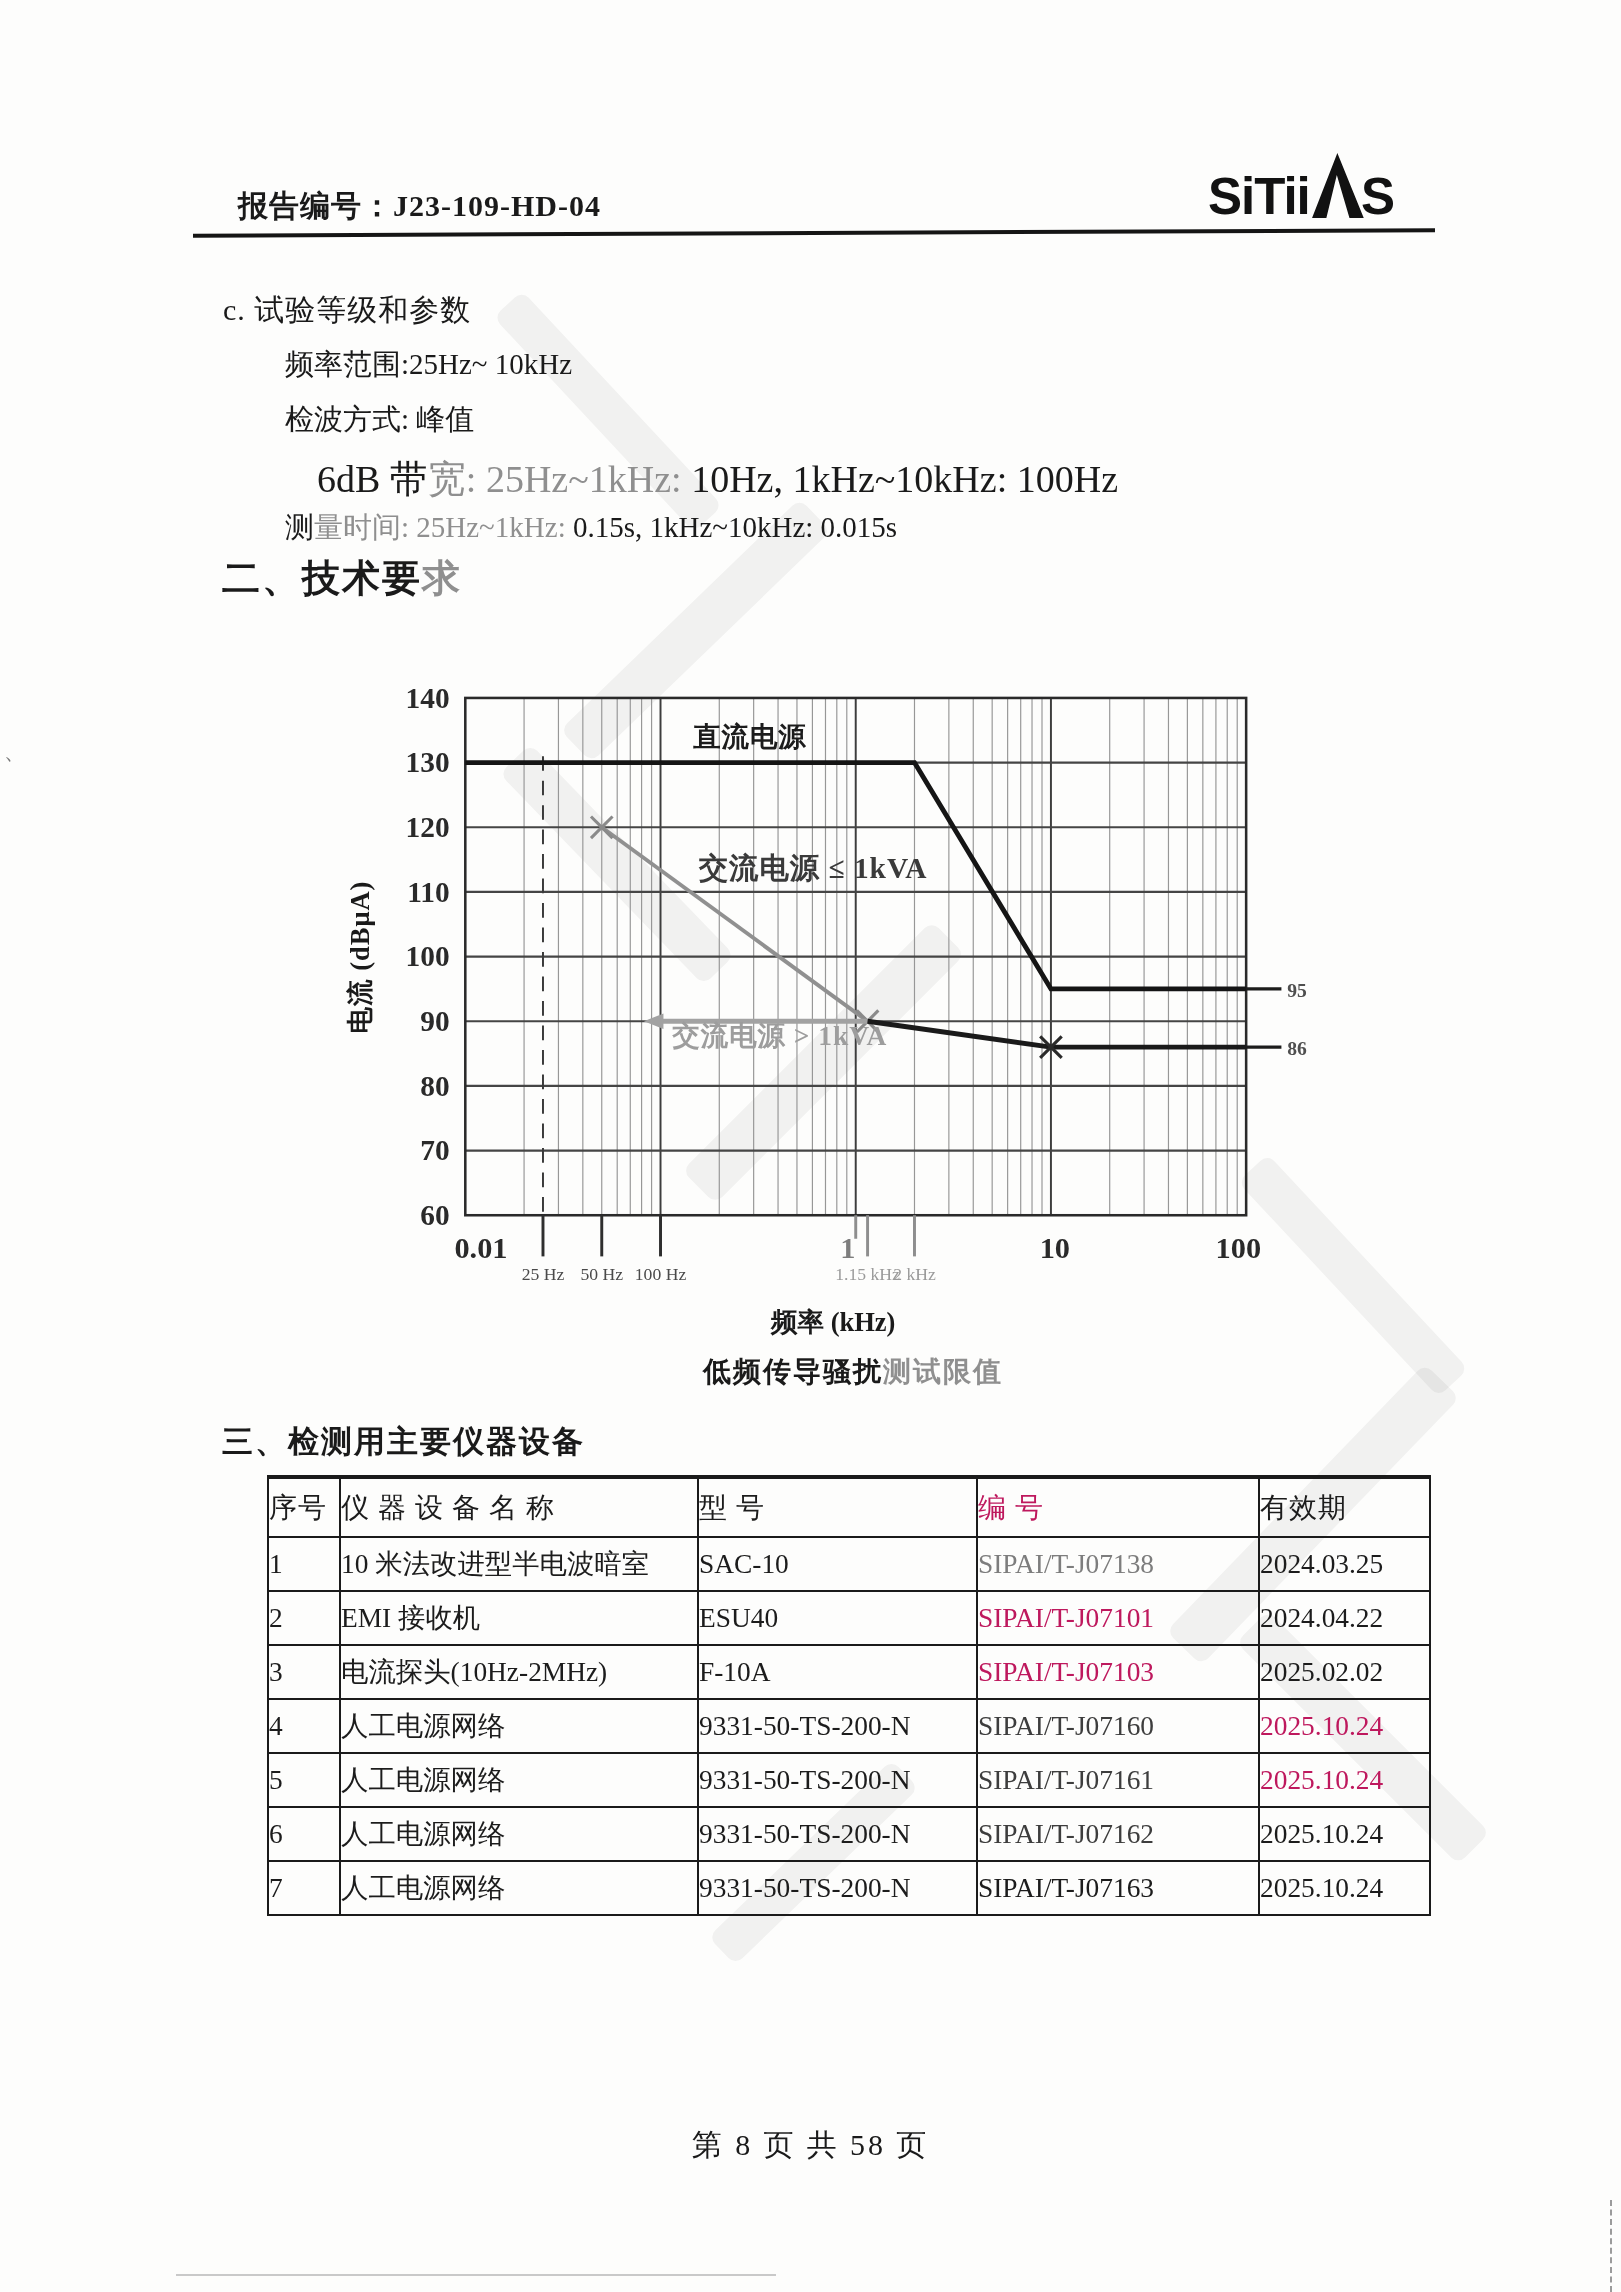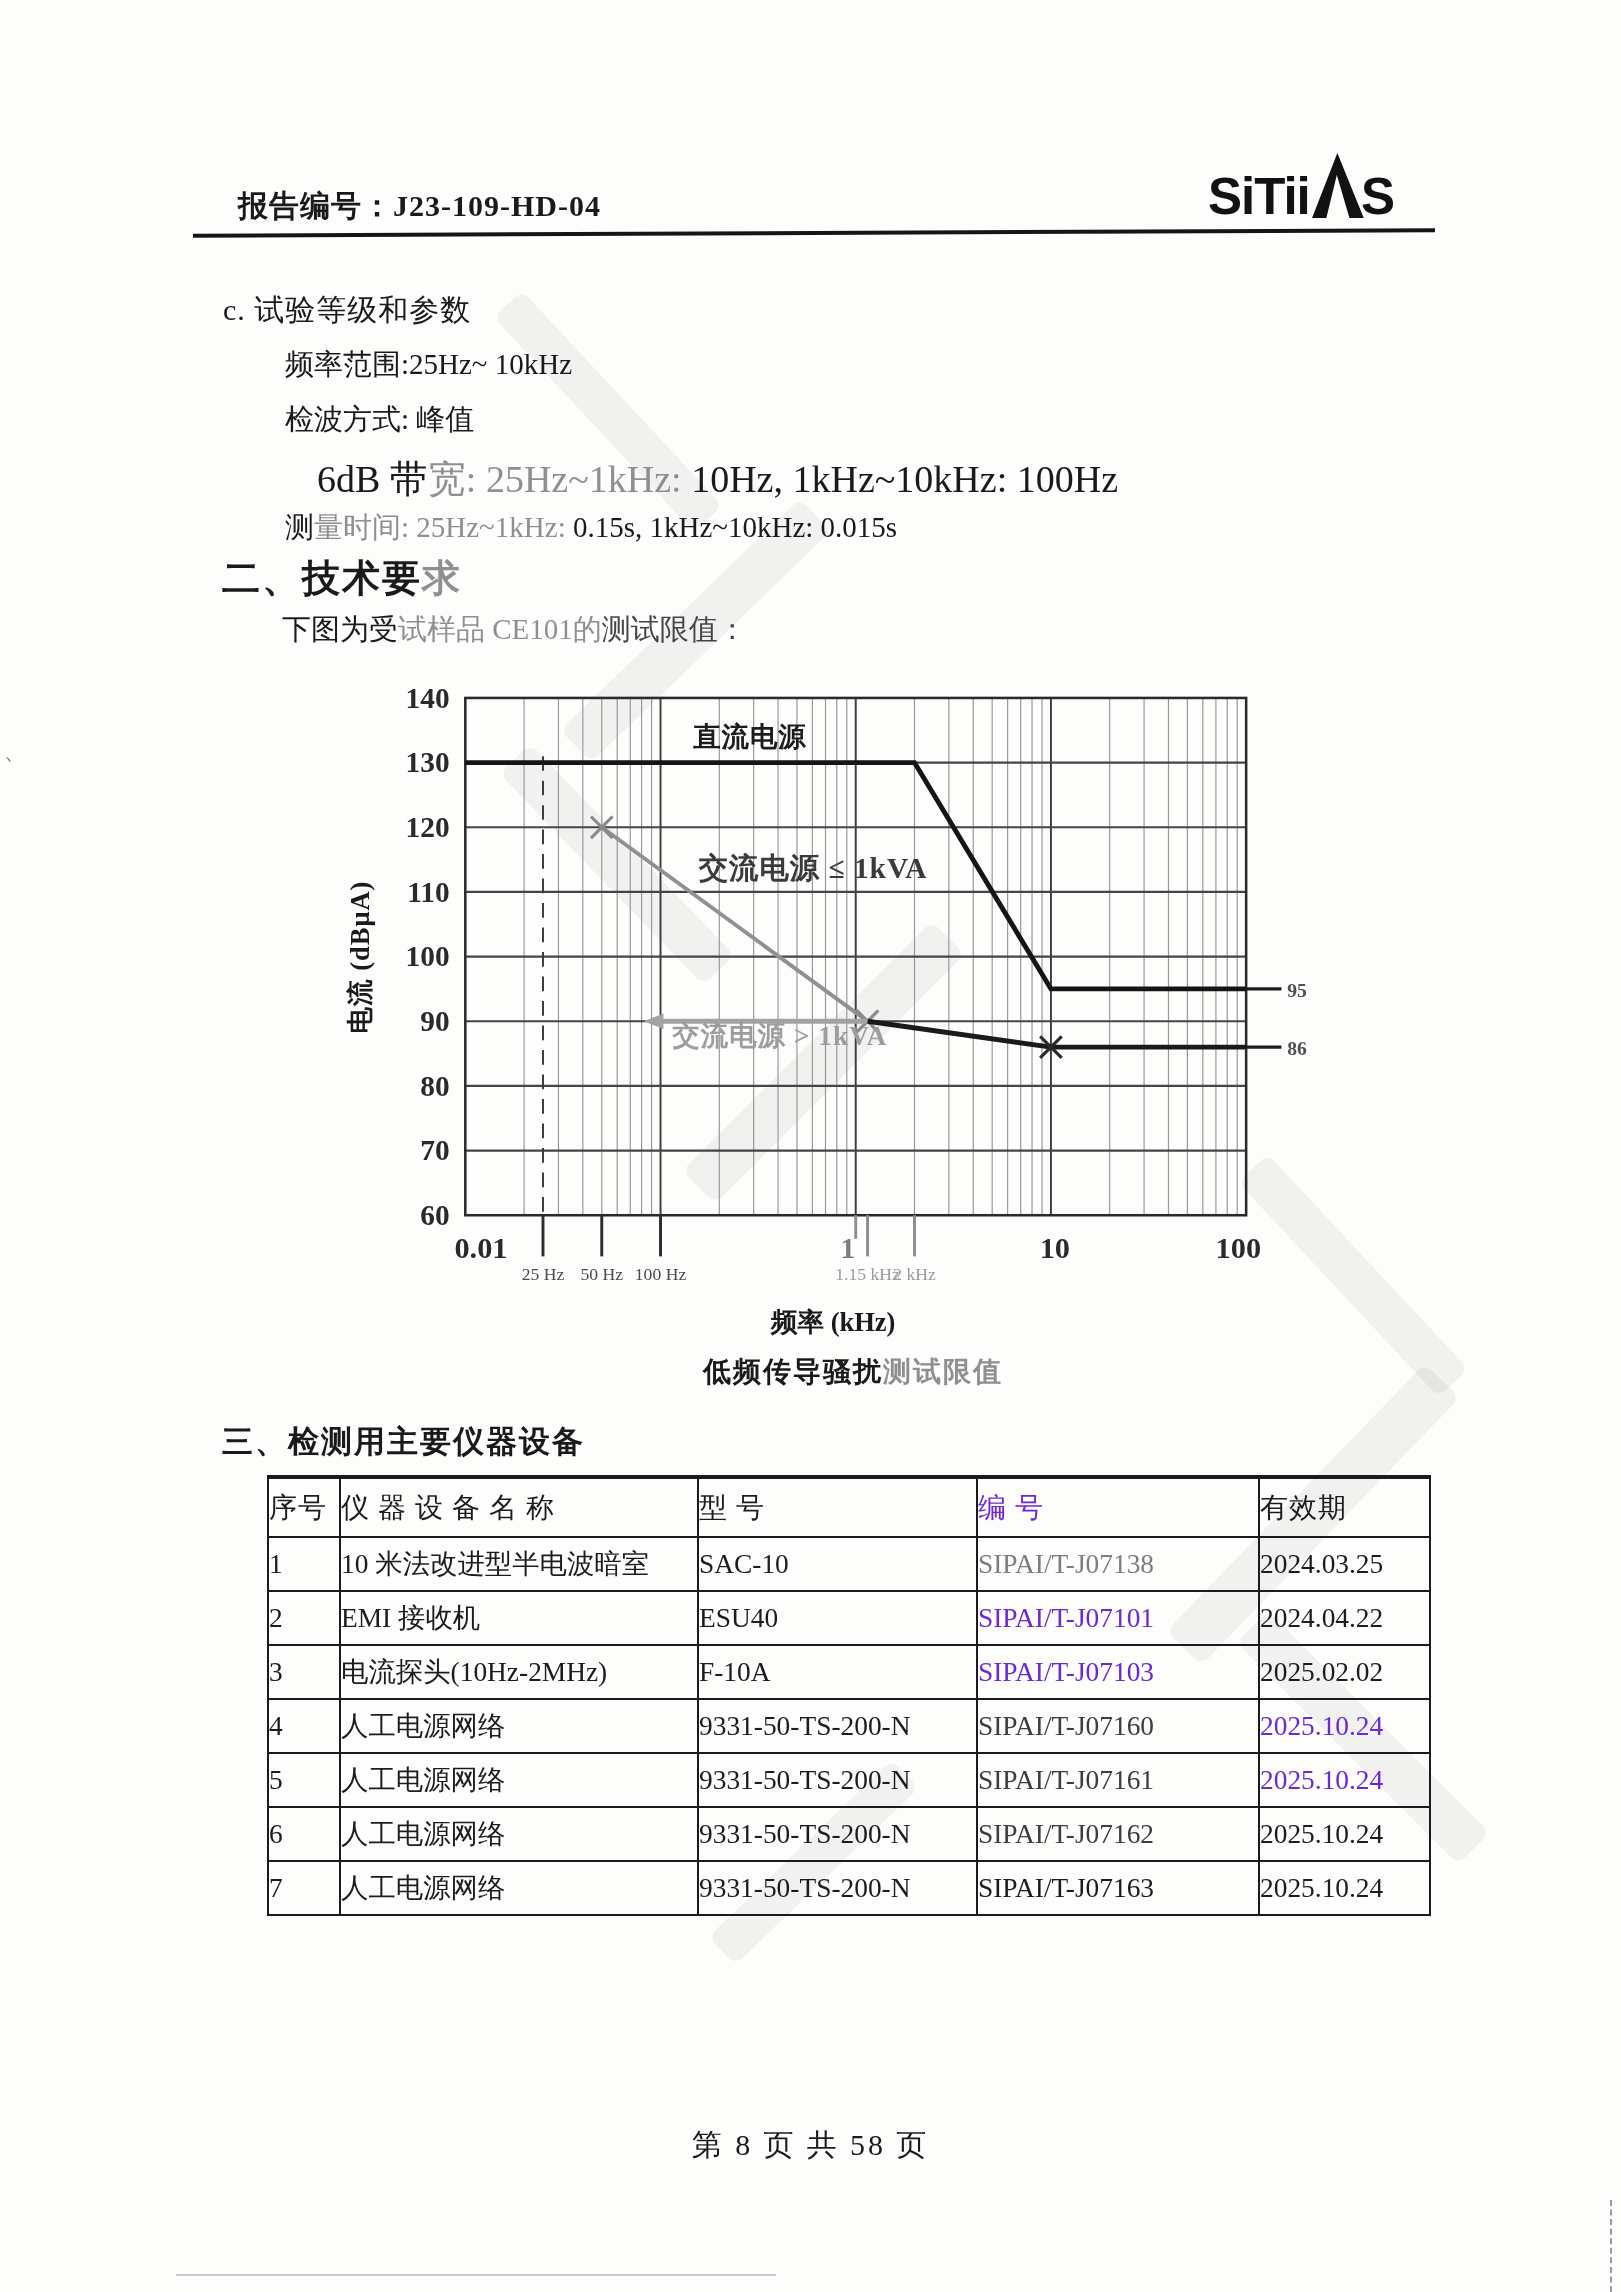--- a/index.html
+++ b/index.html
@@ -34,21 +34,21 @@
   .caption{left:549px;top:1353px;width:608px;text-align:center;font-size:28px;font-weight:bold;letter-spacing:2px;}
   
   .tbl{position:absolute;left:267px;top:1475px;width:1161px;border-collapse:collapse;table-layout:fixed;
        font-size:27.4px;color:#1c1c1c;}
   .tbl td,.tbl th{border:2.9px solid #1b1b1b;text-align:left;vertical-align:middle;padding:0;
        font-weight:normal;overflow:hidden;white-space:nowrap;}
   .tbl th{height:57px;font-size:28px;letter-spacing:1px;}
   .tbl td{height:52px;}
   .tbl{border-top:4.9px solid #1b1b1b;}
   .g1{color:#7d7d7d;}
-  .g2{color:#6d28d9;}
+  .g2{color:#be185d;}
   .g3{color:#3d3d3d;}
   
   .footer{left:0;top:2125px;width:1621px;text-align:center;font-size:30px;font-weight:normal;letter-spacing:2.9px;}
   .wm{position:absolute;background:rgba(40,40,40,0.055);border-radius:9.8px;}
   .margin-mark{left:3.9px;top:737px;font-size:21.6px;color:#777;}
   .fold-line{left:176px;top:2274px;width:600px;height:2px;background:#c9c9c9;}
   .edge-dash{left:1610px;top:2200px;height:92px;width:0;border-left:2px dashed #9b9b9b;}
 </style>
 </head>
 <body>
@@ -76,21 +76,20 @@
   </div>
   <div class="abs rule"></div>
 
   <div class="abs h-c">c.  试验等级和参数</div>
   <div class="abs p1">频率范围:25Hz~ 10kHz</div>
   <div class="abs p2">检波方式: 峰值</div>
   <div class="abs p3"><span>6dB 带</span><span class="dim">宽: 25Hz~1kHz:</span><span> 10Hz, 1kHz~10kHz: 100Hz</span></div>
   <div class="abs p4"><span>测</span><span class="dim">量时间: 25Hz~1kHz:</span><span> 0.15s, 1kHz~10kHz: 0.015s</span></div>
 
   <div class="abs h-2"><span>二、技术要</span><span class="dim">求</span></div>
-  <div class="abs intro"><span>下图为受</span><span class="dim">试样品 CE101的</span><span class="mid">测试限值：</span></div>
 
   <svg class="abs chart-svg" id="chart-svg" width="1039" height="725" viewBox="330 660 1060 740">
       <line x1="534.9802266360482" y1="712" x2="534.9802266360482" y2="1240" stroke="#979797" stroke-width="1.2"></line>
       <line x1="570.0664100028928" y1="712" x2="570.0664100028928" y2="1240" stroke="#979797" stroke-width="1.2"></line>
       <line x1="594.9604532720965" y1="712" x2="594.9604532720965" y2="1240" stroke="#979797" stroke-width="1.2"></line>
       <line x1="614.2697733639518" y1="712" x2="614.2697733639518" y2="1240" stroke="#979797" stroke-width="1.2"></line>
       <line x1="630.046636638941" y1="712" x2="630.046636638941" y2="1240" stroke="#979797" stroke-width="1.2"></line>
       <line x1="643.3857844728407" y1="712" x2="643.3857844728407" y2="1240" stroke="#979797" stroke-width="1.2"></line>
       <line x1="654.9406799081447" y1="712" x2="654.9406799081447" y2="1240" stroke="#979797" stroke-width="1.2"></line>
       <line x1="665.1328200057854" y1="712" x2="665.1328200057854" y2="1240" stroke="#979797" stroke-width="1.2"></line>

